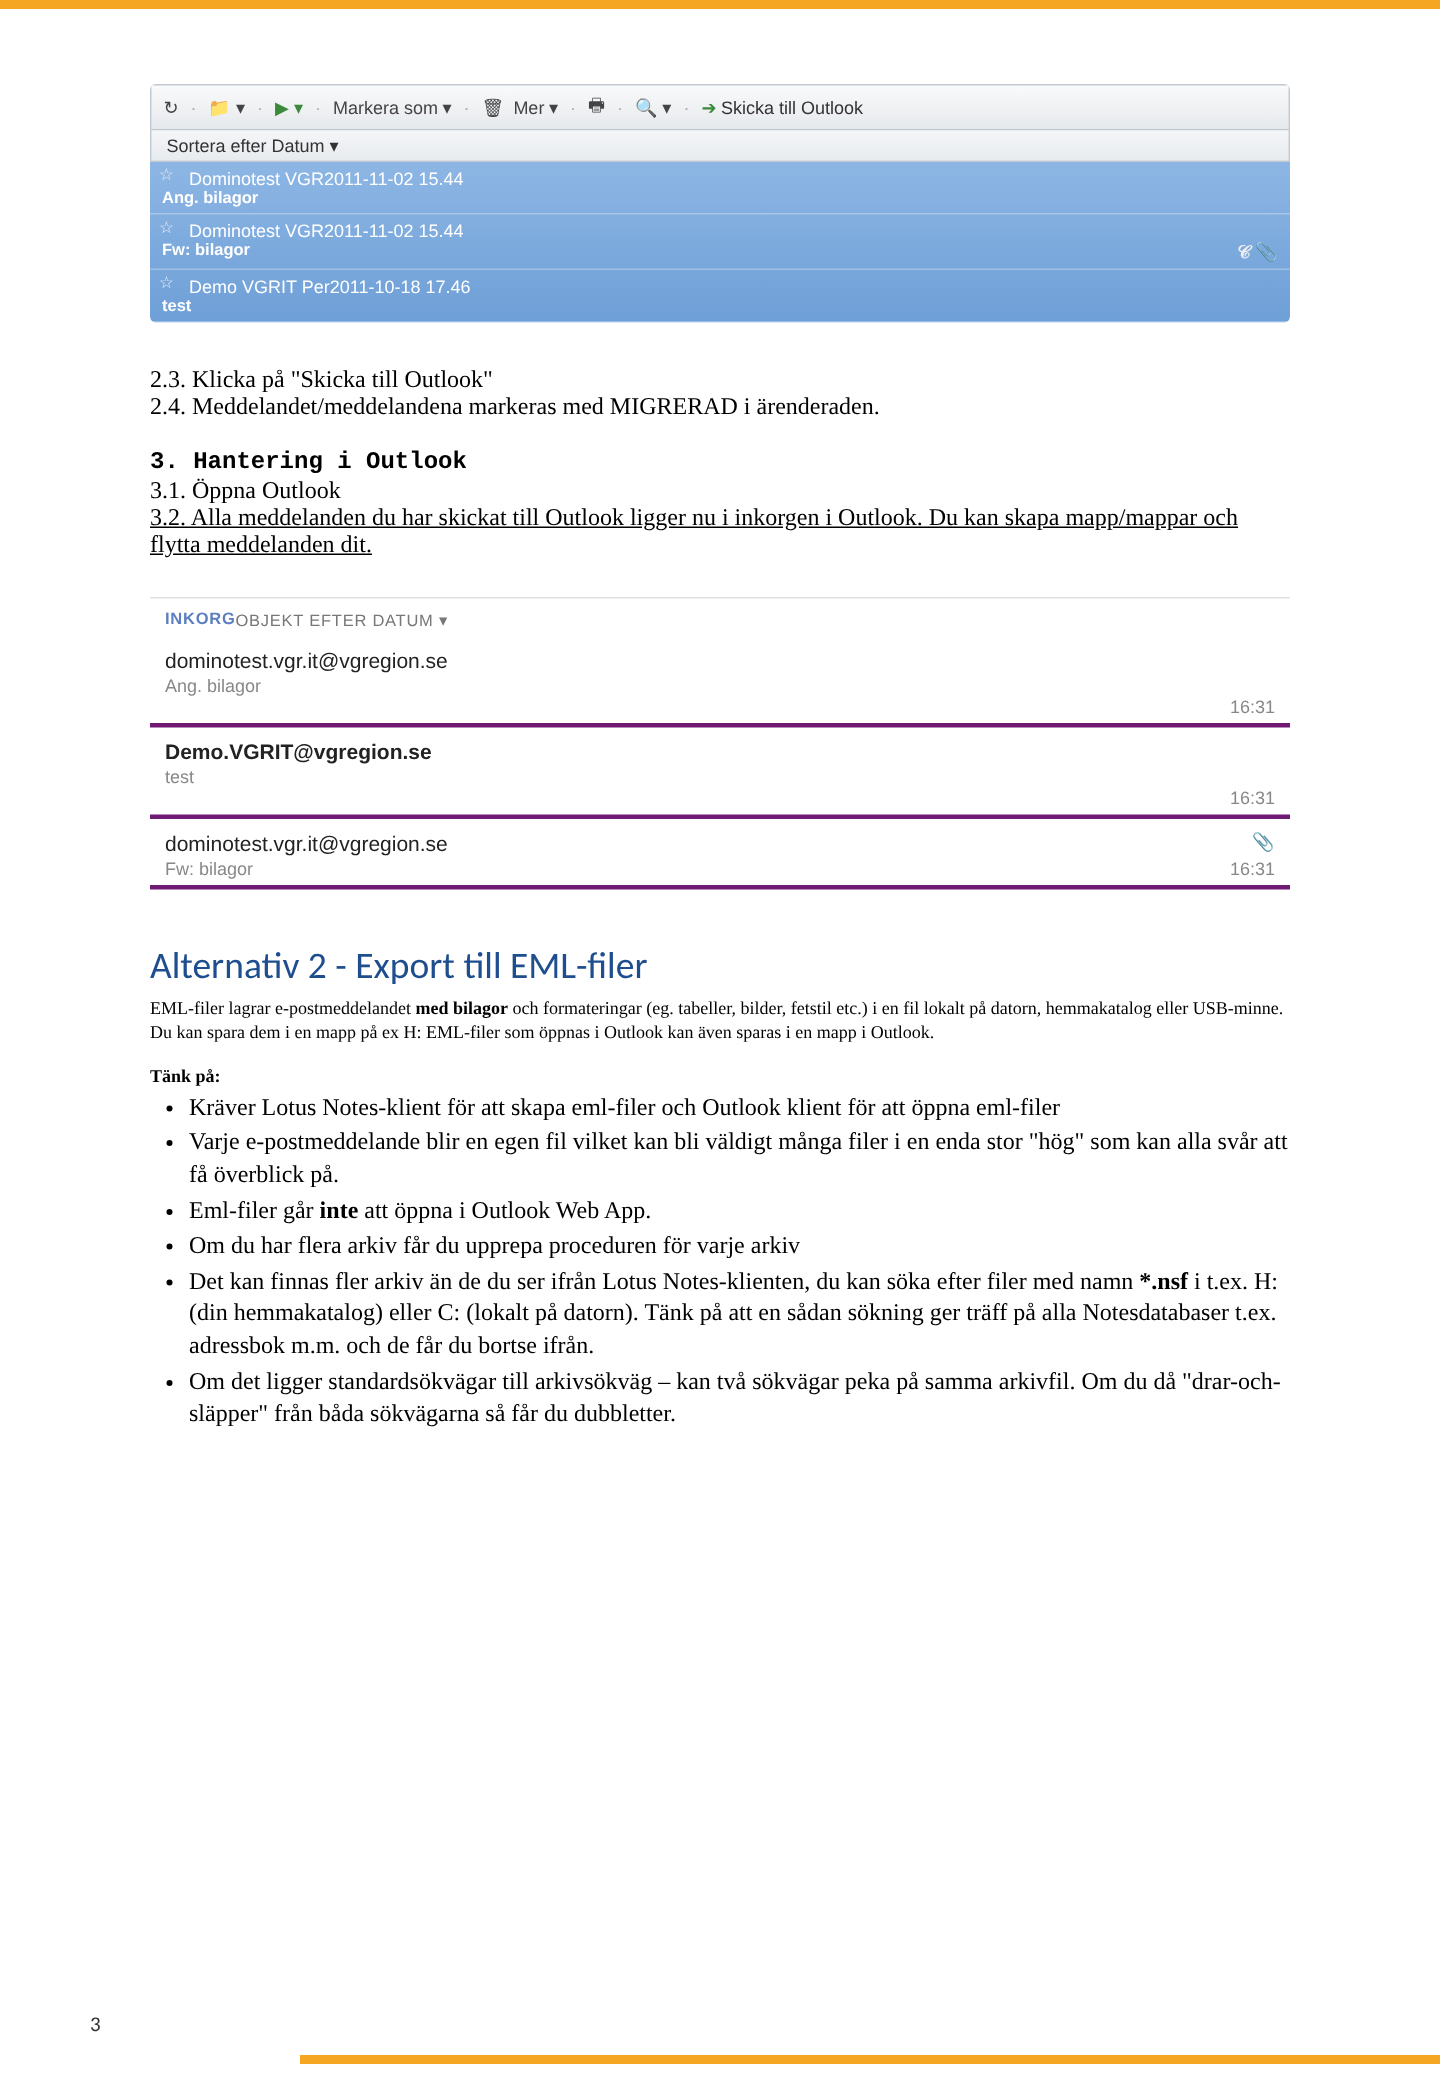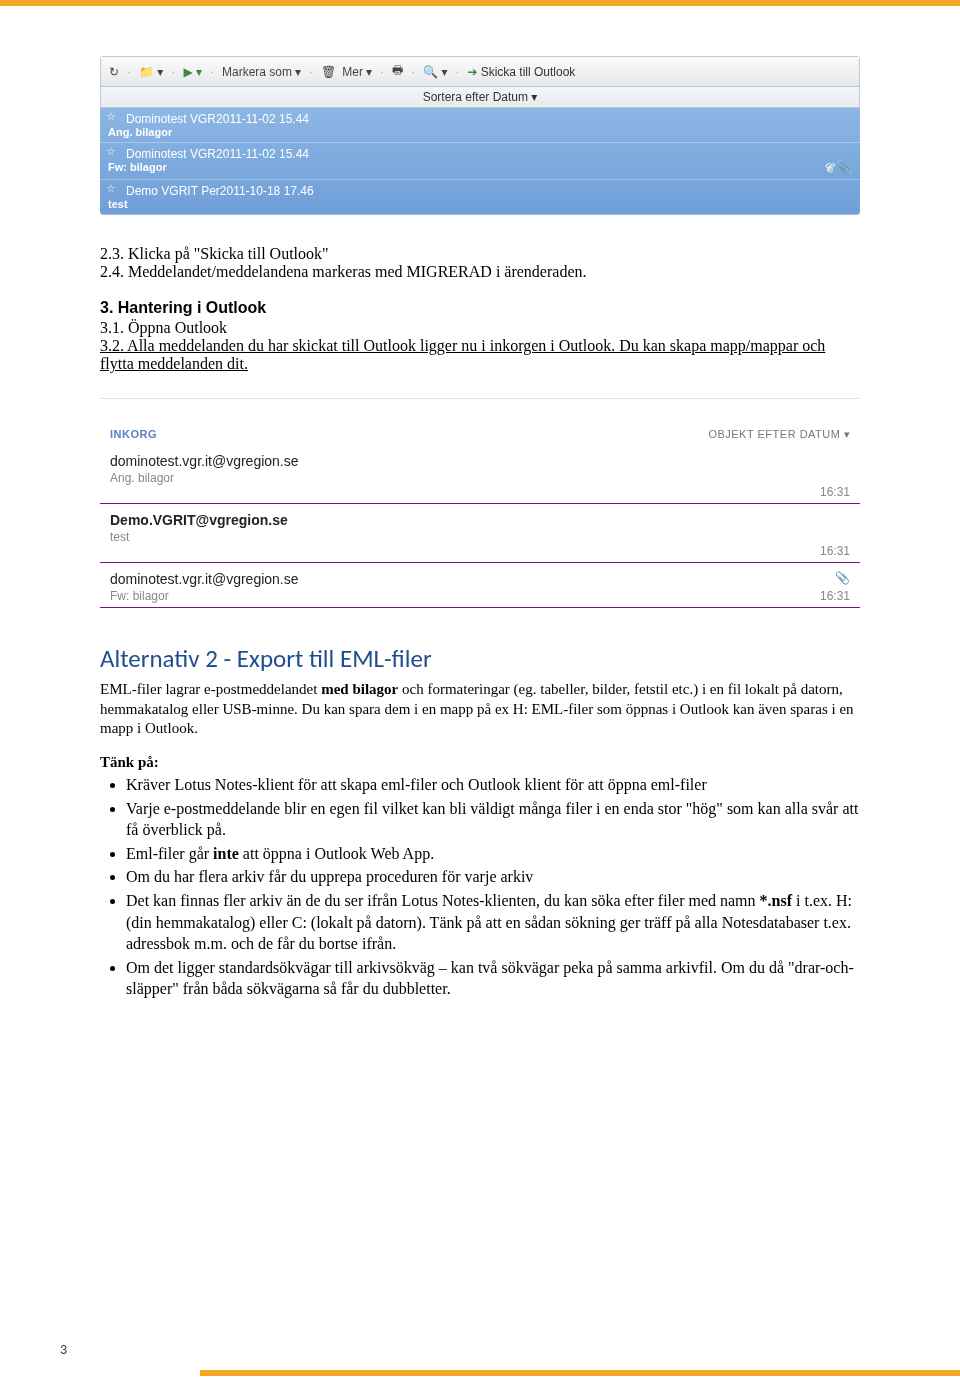--- a/index.html
+++ b/index.html
@@ -31,21 +31,21 @@
     align-items: center;
     gap: 6px;
     color: #333;
   }
   .tb-item { display: flex; align-items: center; gap: 3px; color: #444; }
   .tb-sep { color: #aaa; margin: 0 2px; }
   .sortbar {
     background: linear-gradient(#f4f6f8,#e8ebee);
     border: 1px solid #c0c8d0;
     border-top: none;
-    text-align: center;
+    text-align: left;
     padding: 3px 10px;
     color: #333;
   }
   .msglist {
     background: linear-gradient(#8db6e4,#6e9fd7);
   }
   .msgrow {
     border-bottom: 1px solid rgba(255,255,255,0.3);
     padding: 2px 0 2px 0;
     position: relative;
@@ -69,61 +69,60 @@
     font-size: 11px;
     display: flex;
     justify-content: space-between;
   }
   .msgicons { color: #eee; font-size: 12px; }
   .section-text {
     font-family: "Times New Roman", Times, serif;
     font-size: 16px;
   }
   .heading-bold {
-    font-family: Liberation Sans, sans-serif;
+    font-family: Liberation Mono, monospace;
     font-weight: bold;
     font-size: 16px;
     margin-top: 18px;
     margin-bottom: 2px;
   }
   .inbox-shot {
     margin: 25px 0 35px 0;
     border-top: 1px solid #e0e0e0;
     font-size: 13px;
   }
   .inbox-head {
     display: flex;
-    justify-content: space-between;
+    justify-content: flex-start;
     padding: 8px 10px 4px 10px;
     color: #777;
     font-size: 11px;
     letter-spacing: 0.5px;
-    margin-top: 21px;
   }
   .inbox-row {
     padding: 8px 10px 4px 10px;
-    border-bottom: 1px solid #701a75;
+    border-bottom: 3px solid #701a75;
     display: flex;
     justify-content: space-between;
     align-items: flex-start;
   }
   .inbox-from { font-size: 14px; color: #222; }
   .inbox-subj { font-size: 12px; color: #888; margin-top: 2px; }
   .inbox-time { font-size: 12px; color: #888; margin-top: 18px; }
   .inbox-time-col { text-align: right; }
   .clip { color: #aaa; font-size: 12px; }
   .alt-heading {
     font-family: Calibri, Arial, sans-serif;
     color: #1f4e8f;
     font-size: 25px;
     margin: 10px 0 6px 0;
   }
   .body-p {
     font-family: "Times New Roman", Times, serif;
-    font-size: 15px;
+    font-size: 12px;
     line-height: 1.3;
     margin-bottom: 14px;
   }
   ul.bullets {
     font-family: "Times New Roman", Times, serif;
     font-size: 16px;
     margin-left: 26px;
     line-height: 1.35;
   }
   ul.bullets li { margin-bottom: 2px; }

